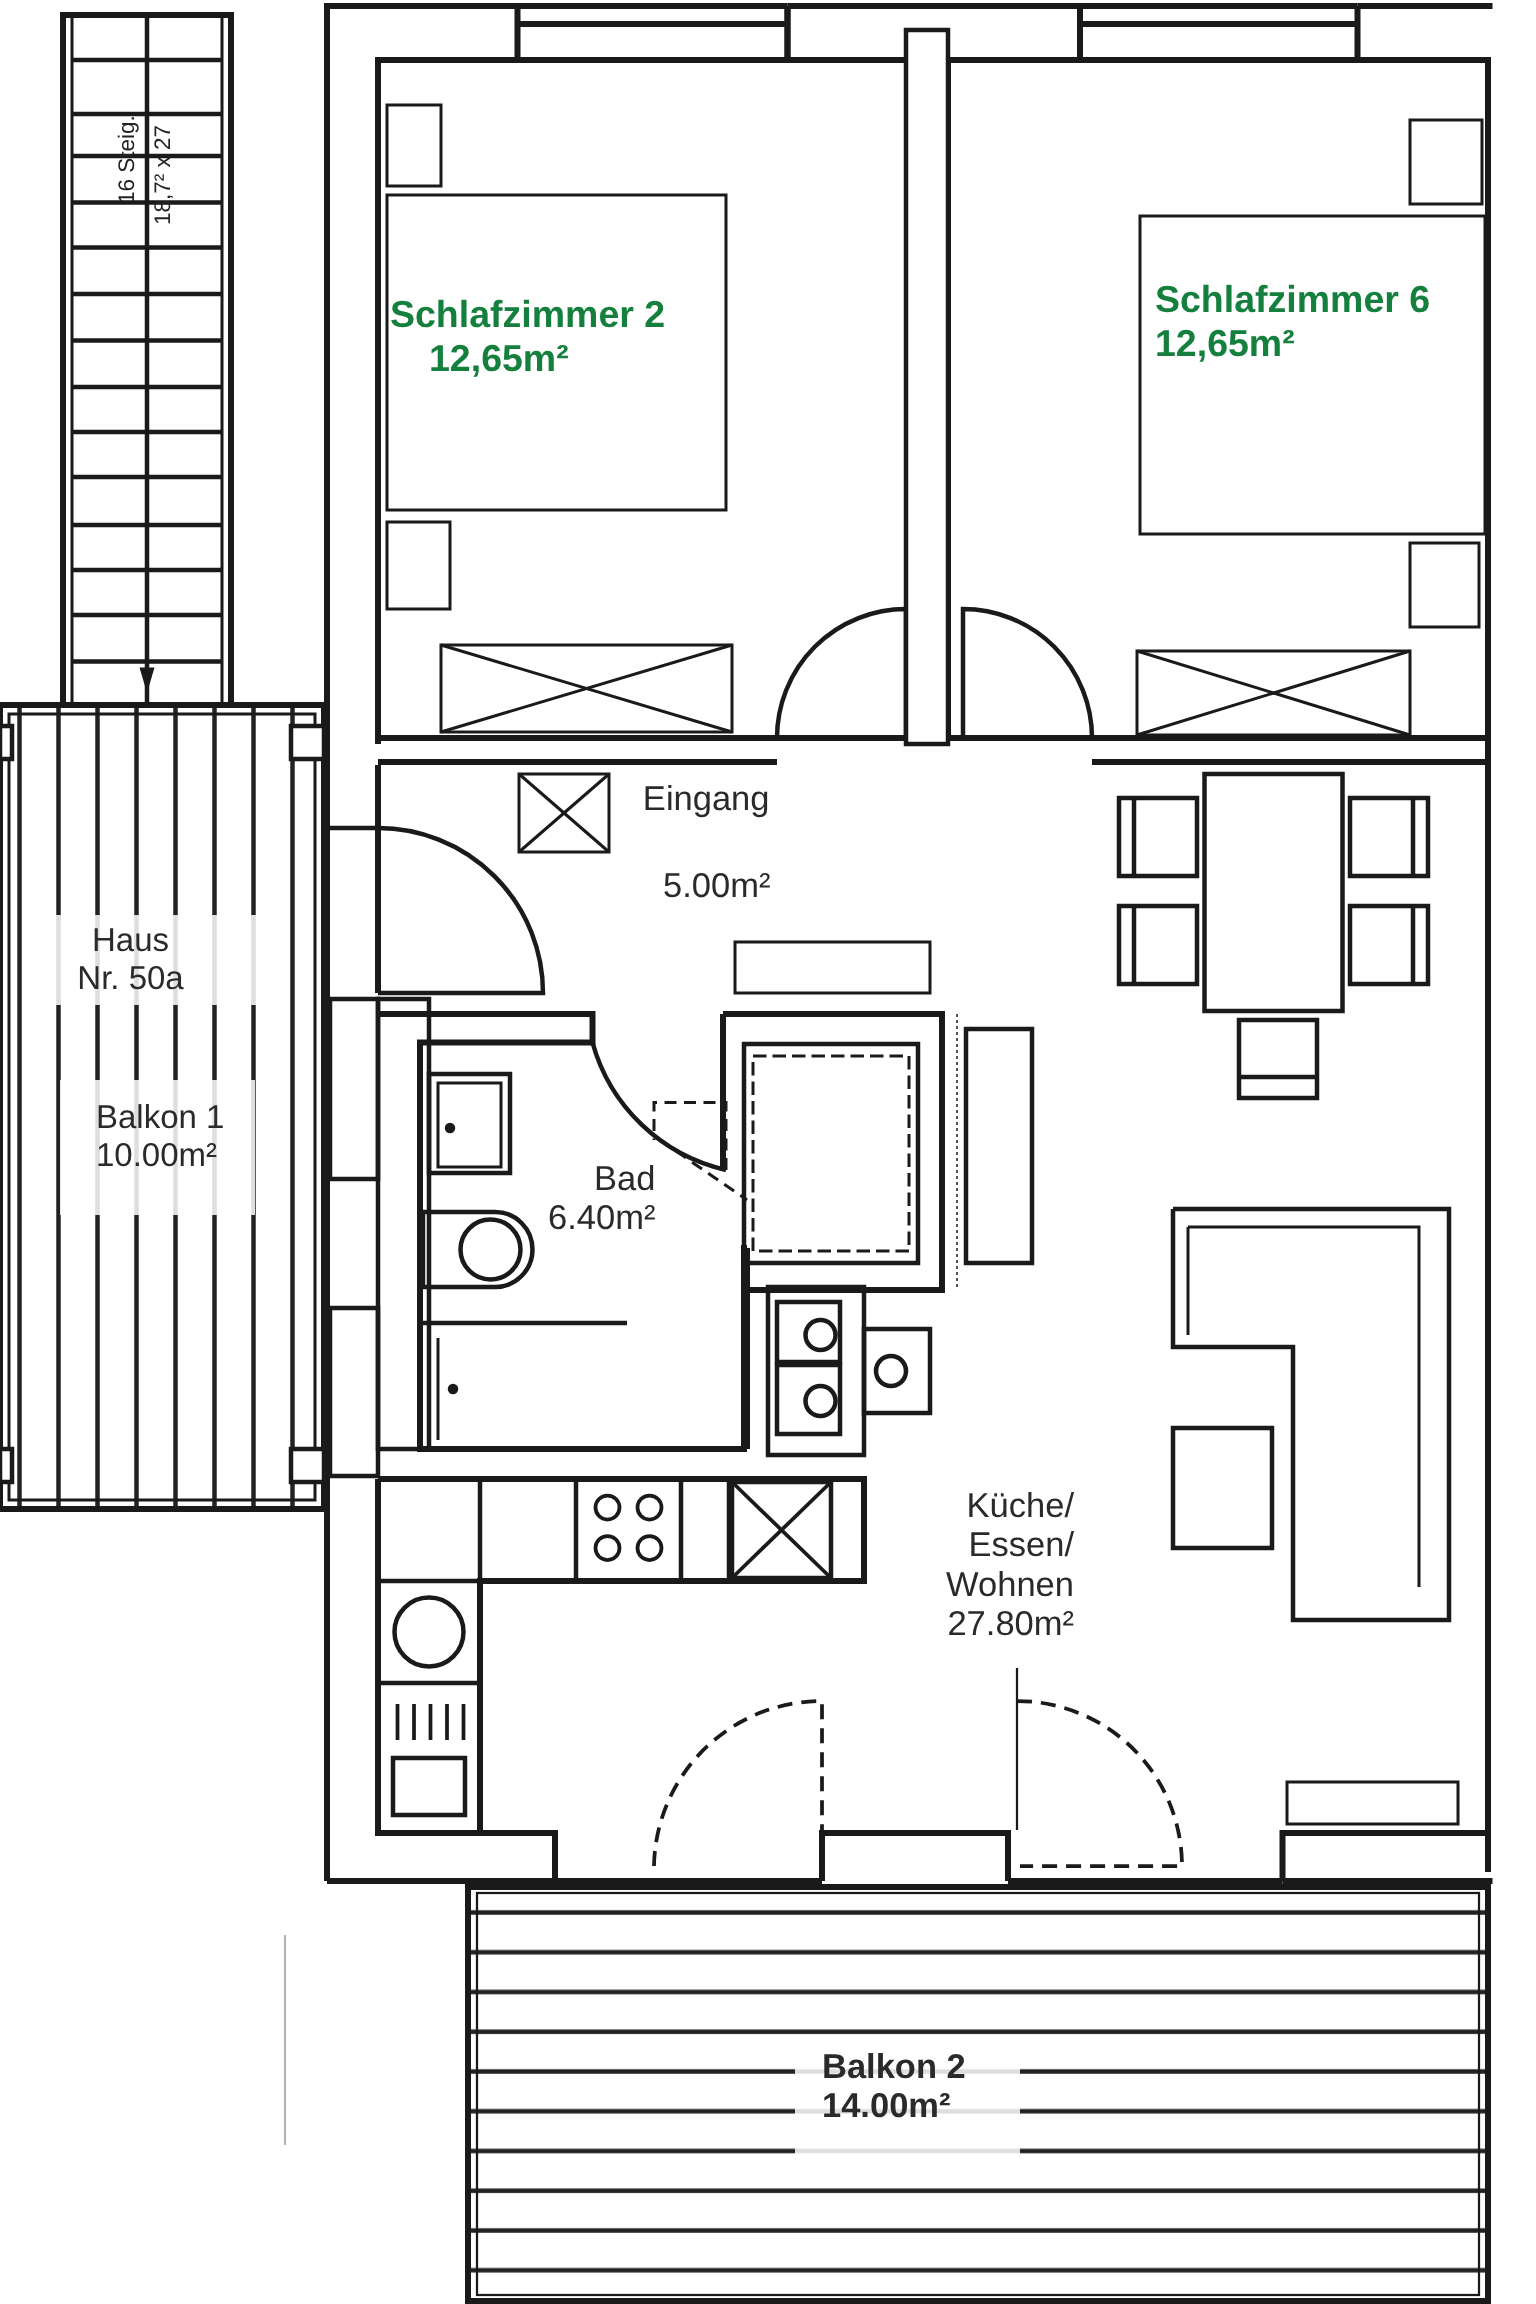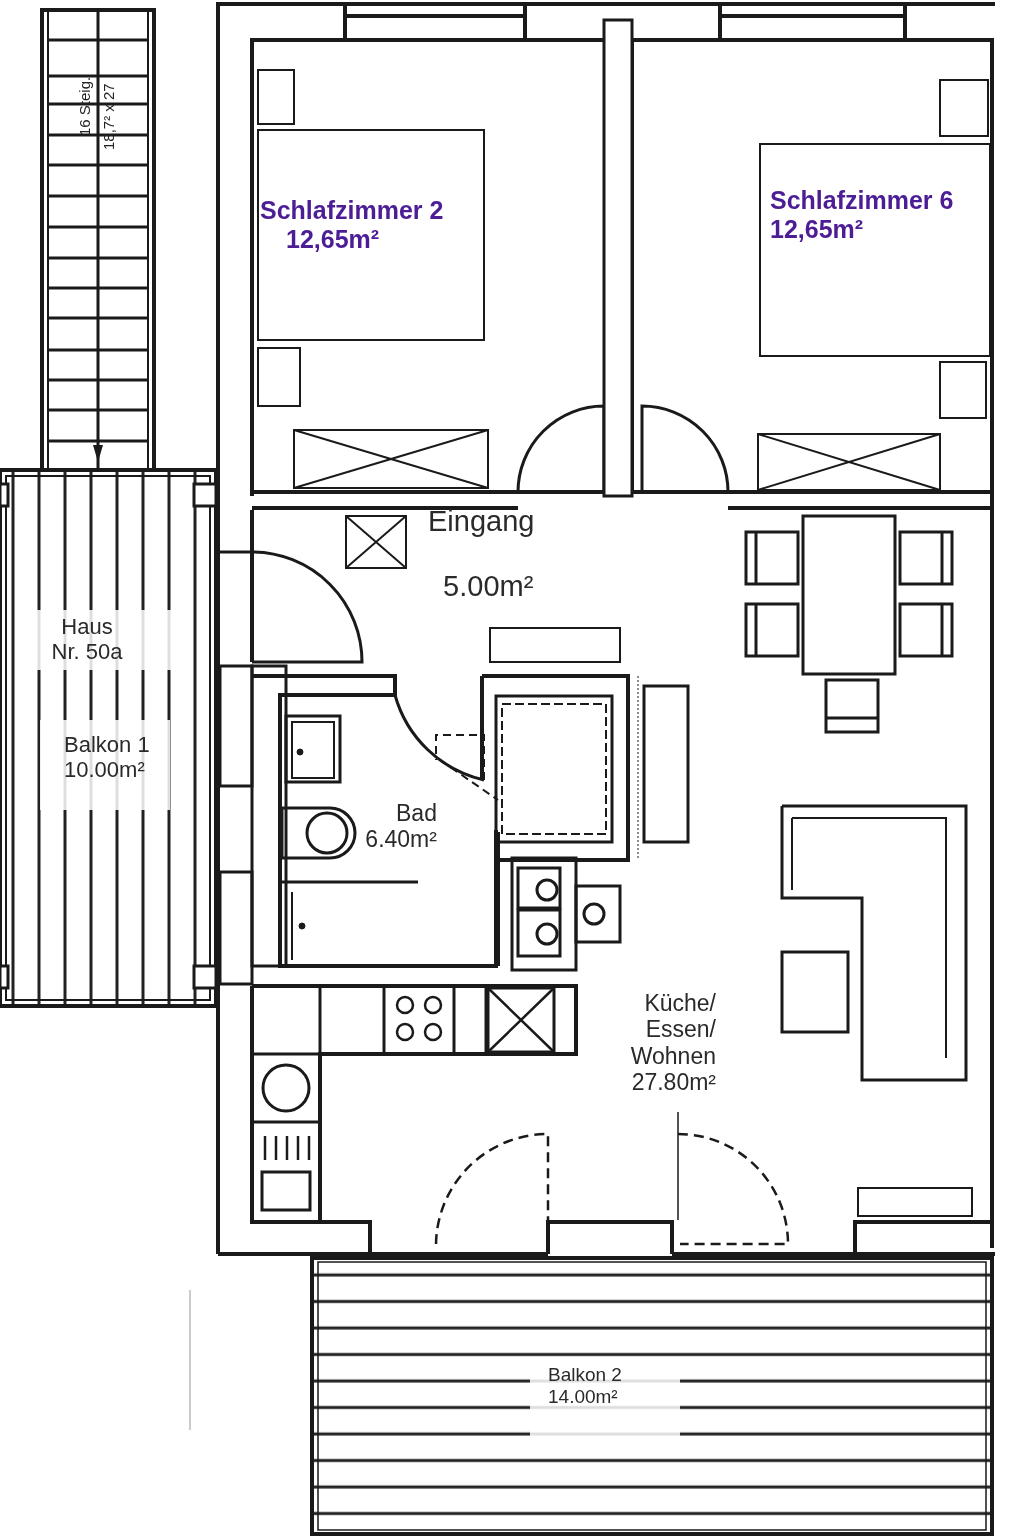--- a/index.html
+++ b/index.html
@@ -1,19 +1,19 @@
 <!DOCTYPE html>
 <html><head>
 <meta charset="utf-8">
 <style>
   html, body { margin:0; padding:0; background:#ffffff; }
   body { width:1024px; height:1536px; position:relative; overflow:hidden; font-family:"Liberation Sans", sans-serif; }
   #plan { position:absolute; left:0; top:0; width:1024px; height:1536px; }
   .lbl { position:absolute; color:#1a1a1a; font-family:"Liberation Sans", sans-serif; line-height:1.15; white-space:nowrap; }
-  .bold { font-weight:bold; color:#4c1d95; }
+  .bold { font-weight:bold; color:#15803d; }
   .lbl-gray { color:#2a2a2a; }
   .stair-text { position:absolute; transform:rotate(-90deg); transform-origin:left top; font-size:15px; color:#222; white-space:nowrap; font-family:"Liberation Sans", sans-serif; }
 </style>
 </head>
 <body>
 
 <svg id="plan" viewBox="0 0 1024 1536" xmlns="http://www.w3.org/2000/svg">
   <defs>
     <pattern id="vhatch" width="26" height="10" patternUnits="userSpaceOnUse">
       <line x1="13" y1="0" x2="13" y2="10" stroke="#222" stroke-width="3"></line>
@@ -225,26 +225,26 @@
 <div class="lbl bold" style="left:260px; top:196px; font-size:25px;">
   <div>Schlafzimmer 2</div>
   <div style="padding-left:26px;">12,65m²</div>
 </div>
 
 <div class="lbl bold" style="left:770px; top:186px; font-size:25px;">
   <div>Schlafzimmer 6</div>
   <div>12,65m²</div>
 </div>
 
-<div class="lbl lbl-gray" style="left:428px; top:505px; font-size:29px; text-align:center;">
+<div class="lbl lbl-gray" style="left:428px; top:519px; font-size:23px; text-align:center;">
   <div>Eingang</div>
   <div style="padding-left:14px;margin-top:32px;">5.00m²</div>
 </div>
 
-<div class="lbl lbl-gray" style="left:352px; top:800px; font-size:23px; text-align:right;">
+<div class="lbl lbl-gray" style="left:352px; top:772px; font-size:23px; text-align:right;">
   <div style="padding-left:44px;">Bad</div>
   <div>6.40m²</div>
 </div>
 
 <div class="lbl lbl-gray" style="left:598px; top:990px; font-size:23px; text-align:right; width:118px;">
   <div>Küche/</div>
   <div>Essen/</div>
   <div>Wohnen</div>
   <div>27.80m²</div>
 </div>
@@ -252,16 +252,16 @@
 <div class="lbl lbl-gray" style="left:34px; top:614px; font-size:22px; text-align:center; width:106px;">
   <div>Haus</div>
   <div>Nr. 50a</div>
 </div>
 
 <div class="lbl lbl-gray" style="left:64px; top:732px; font-size:22px;">
   <div>Balkon 1</div>
   <div>10.00m²</div>
 </div>
 
-<div class="lbl lbl-gray" style="left:548px; top:1364px; font-size:19px;">
+<div class="lbl lbl-gray" style="left:548px; top:1364px; font-size:23px;font-weight:bold;">
   <div>Balkon 2</div>
   <div>14.00m²</div>
 </div>
 
 </body></html>

